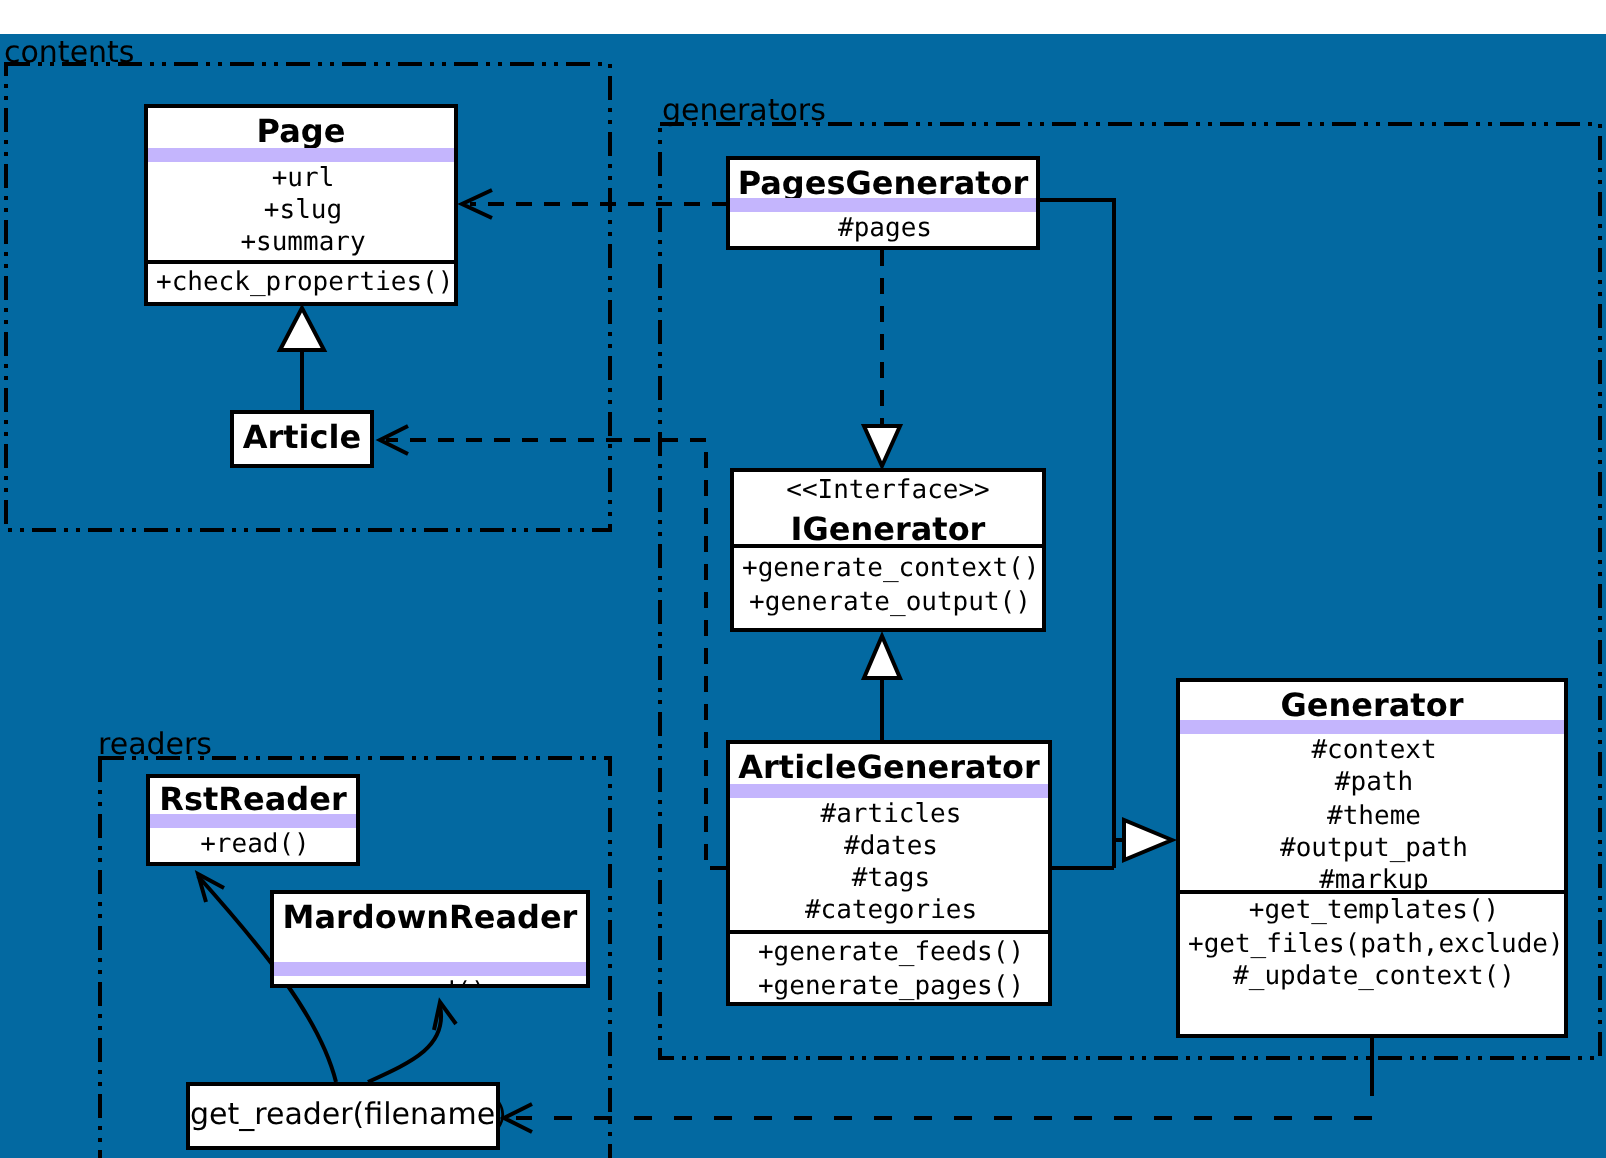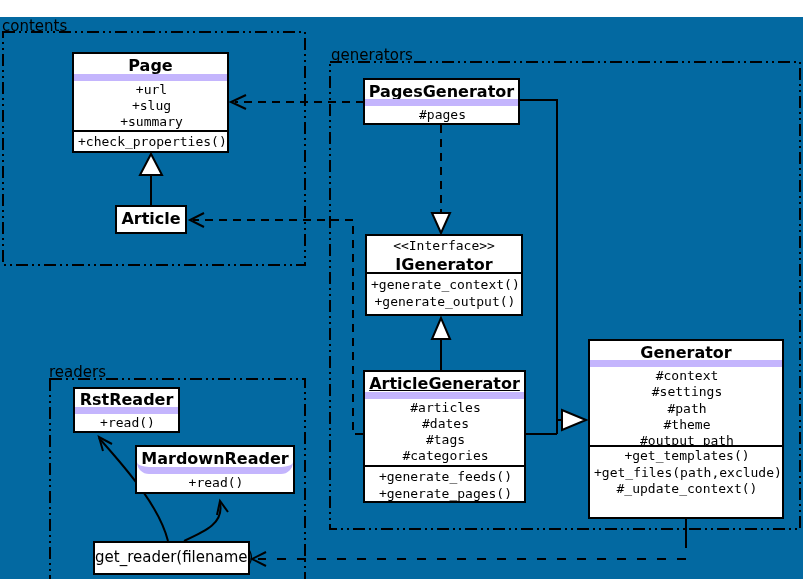--- a/index.html
+++ b/index.html
@@ -148,59 +148,58 @@
       <div class="stereotype">&lt;&lt;Interface&gt;&gt;</div>
       <div class="iface-title">IGenerator</div>
     </div>
     <div class="members" style="flex:1;line-height:17px;padding-top:2px;">
         <div>+generate_context()</div>
         <div>+generate_output()</div>
       </div>
   </div>
 
   <div class="cls" style="left:363px;top:353px;width:163px;height:133px;">
-    <div class="cls-title" style="height:27px;line-height:24px;text-decoration:underline;">ArticleGenerator</div>
+    <div class="cls-title" style="height:27px;line-height:24px;">ArticleGenerator</div>
     <div class="members sep" style="height:68px;line-height:16px;">
         <div>#articles</div>
         <div>#dates</div>
         <div>#tags</div>
         <div>#categories</div>
       </div>
     <div class="members" style="flex:1;line-height:17px;">
         <div>+generate_feeds()</div>
         <div>+generate_pages()</div>
       </div>
   </div>
 
   <div class="cls" style="left:588px;top:322px;width:196px;height:180px;">
     <div class="cls-title" style="height:26px;line-height:23px;">Generator</div>
     <div class="members sep" style="height:80px;line-height:16.3px;">
         <div>#context</div>
-        <div>#settings</div>
         <div>#path</div>
         <div>#theme</div>
         <div>#output_path</div>
         <div>#markup</div>
       </div>
     <div class="members" style="flex:1;line-height:16.5px;">
         <div>+get_templates()</div>
         <div>+get_files(path,exclude)</div>
         <div>#_update_context()</div>
       </div>
   </div>
 
   <div class="cls" style="left:73px;top:370px;width:107px;height:46px;">
     <div class="cls-title" style="height:25px;line-height:22px;">RstReader</div>
     <div class="members" style="flex:1;line-height:16px;">
         <div>+read()</div>
       </div>
   </div>
 
   <div class="cls" style="left:135px;top:428px;width:160px;height:49px;">
-    <div class="cls-title" style="height:27px;line-height:24px;border-radius:12px;">MardownReader</div>
+    <div class="cls-title" style="height:41px;line-height:24px;">MardownReader</div>
     <div class="members" style="flex:1;line-height:16px;">
         <div>+read()</div>
       </div>
   </div>
 
   <div class="cls" style="left:93px;top:524px;width:157px;height:34px;">
     <div class="plain-box-text" style="line-height:29px;">get_reader(filename)</div>
   </div>
 
 </div>

